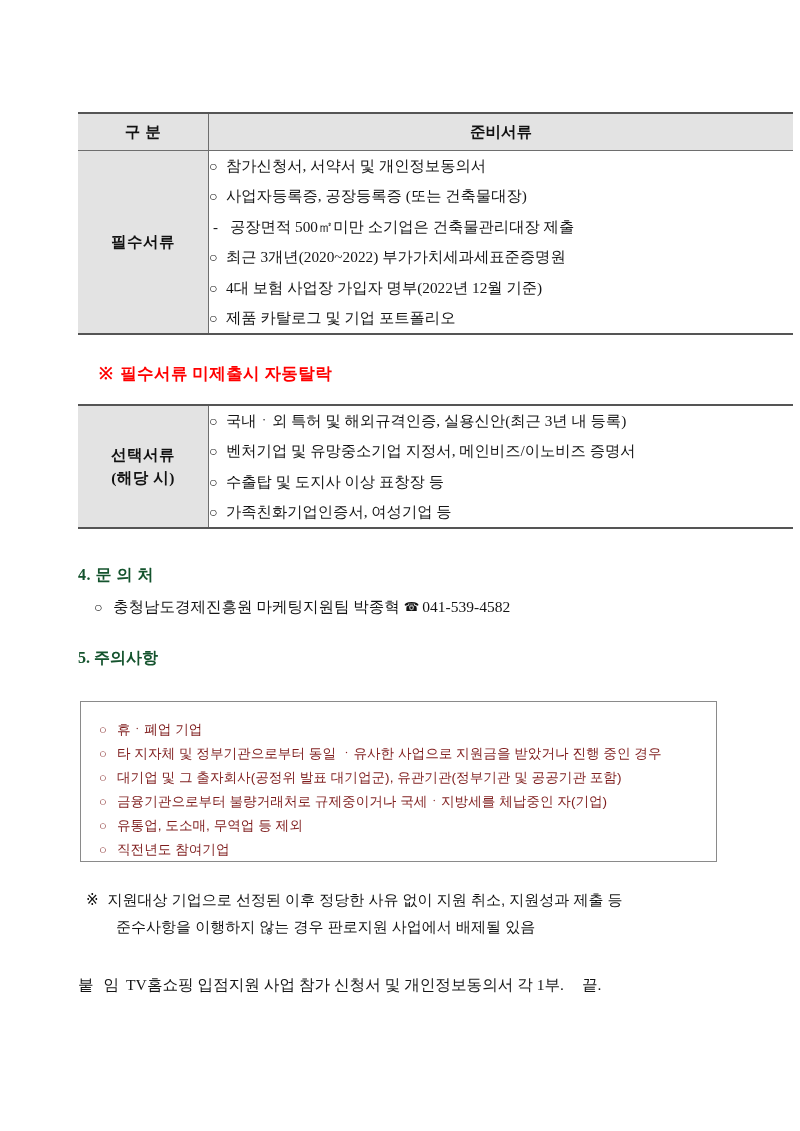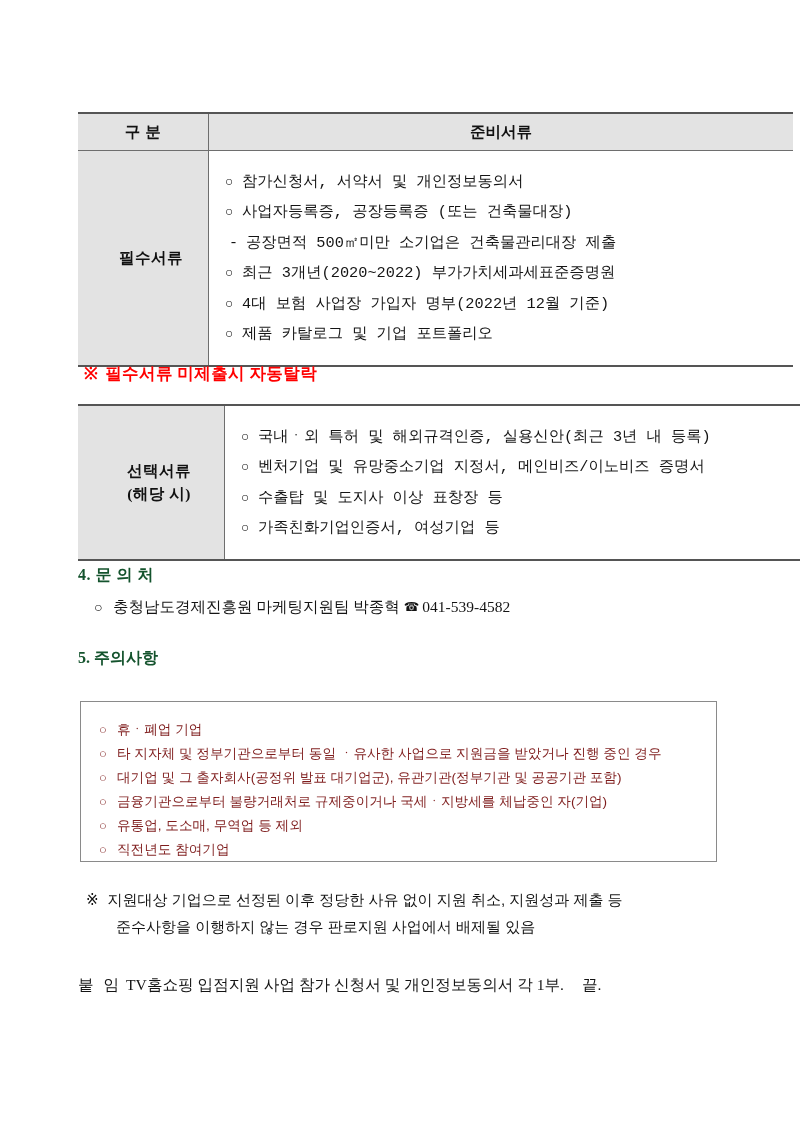--- a/index.html
+++ b/index.html
@@ -68,47 +68,46 @@
     background: #e3e3e3;
     text-align: center;
     font-weight: bold;
     font-size: 15.5px;
     padding-left: 0;
     color: #111;
   }
   .row-body td {
     border-bottom: 2.6px solid #555;
   }
-  .row-body td.col-label { border-bottom: 2.6px solid #555; padding-left: 16px; }
+  .row-body td.col-label { border-bottom: 2.6px solid #555; }
 
   .t2 .row-body td { border-top: 2.6px solid #555; }
 
   .doc-list {
     list-style: none;
     margin: 0;
-    padding: 16px;
-    font-family: Liberation Mono, monospace;
+    padding: 0;
   }
   .doc-list li {
     font-size: 15.3px;
     line-height: 1.98;
     white-space: nowrap;
     color: #141414;
   }
   .mk {
     display: inline-block;
     width: 17px;
     font-size: 14px;
   }
   .mk.dash { font-size: 15px; padding-left: 4px; width: 17px; }
 
   
   .warning {
     position: absolute;
-    left: 84px;
+    left: 99px;
     top: 361px;
     font-size: 16.5px;
     font-weight: bold;
     color: #ff0000;
     letter-spacing: 0.4px;
     white-space: nowrap;
   }
   .warning .star { margin-right: 7px; }
 
   

